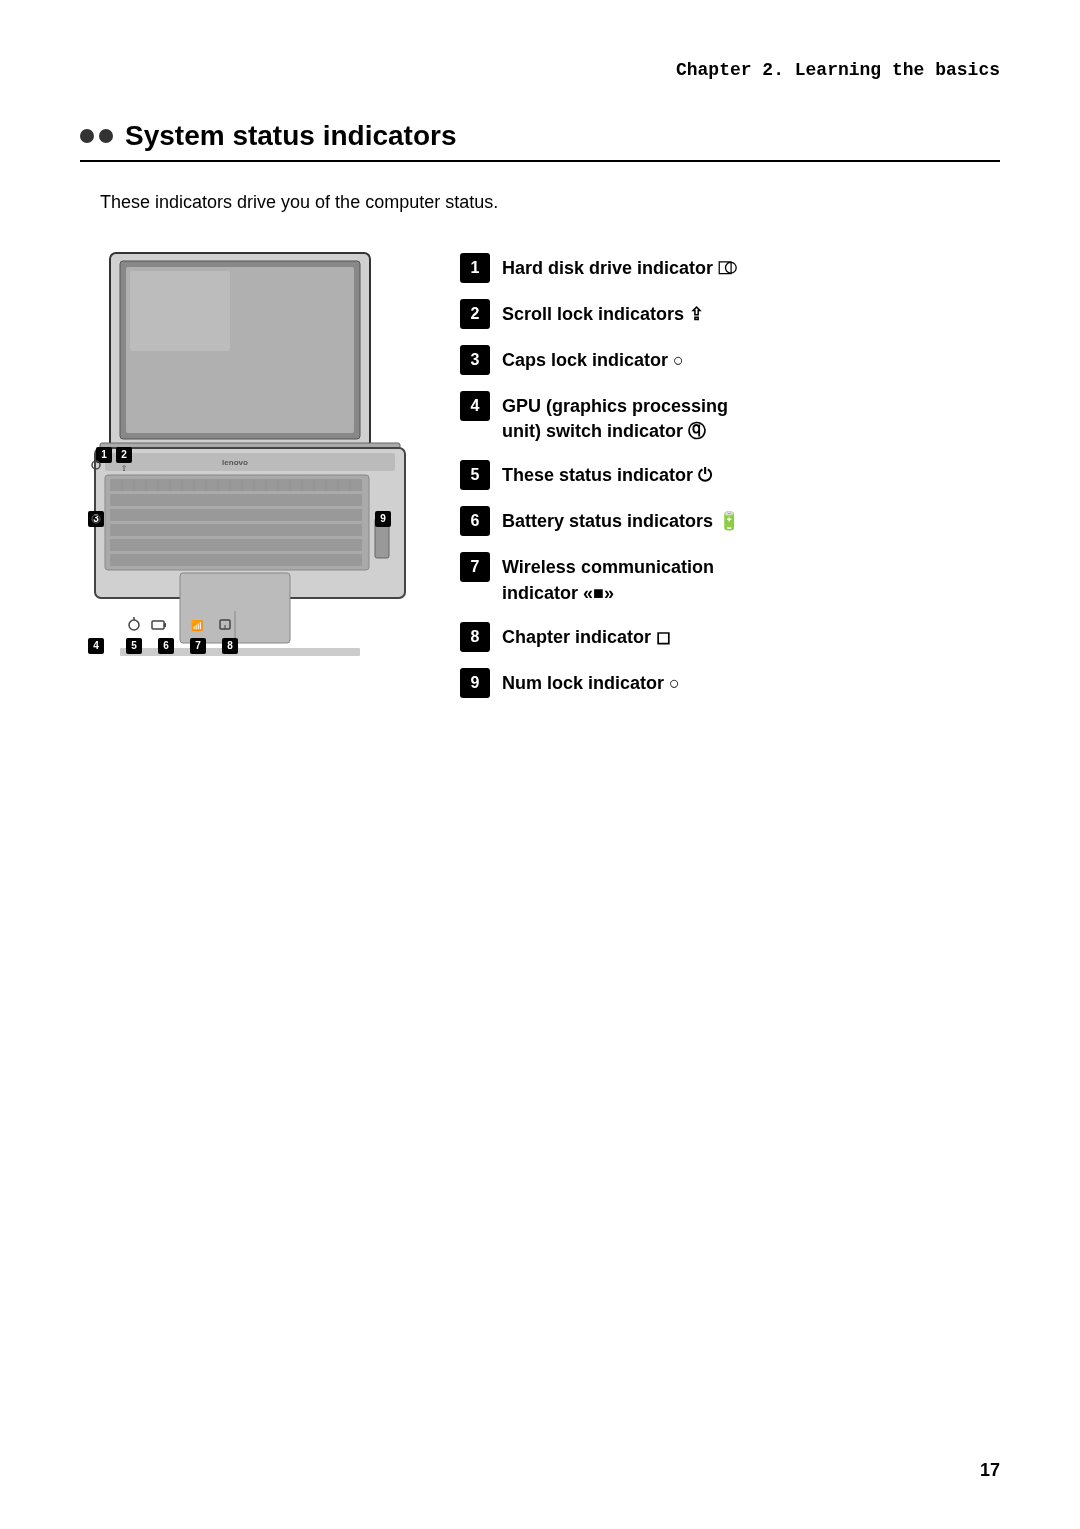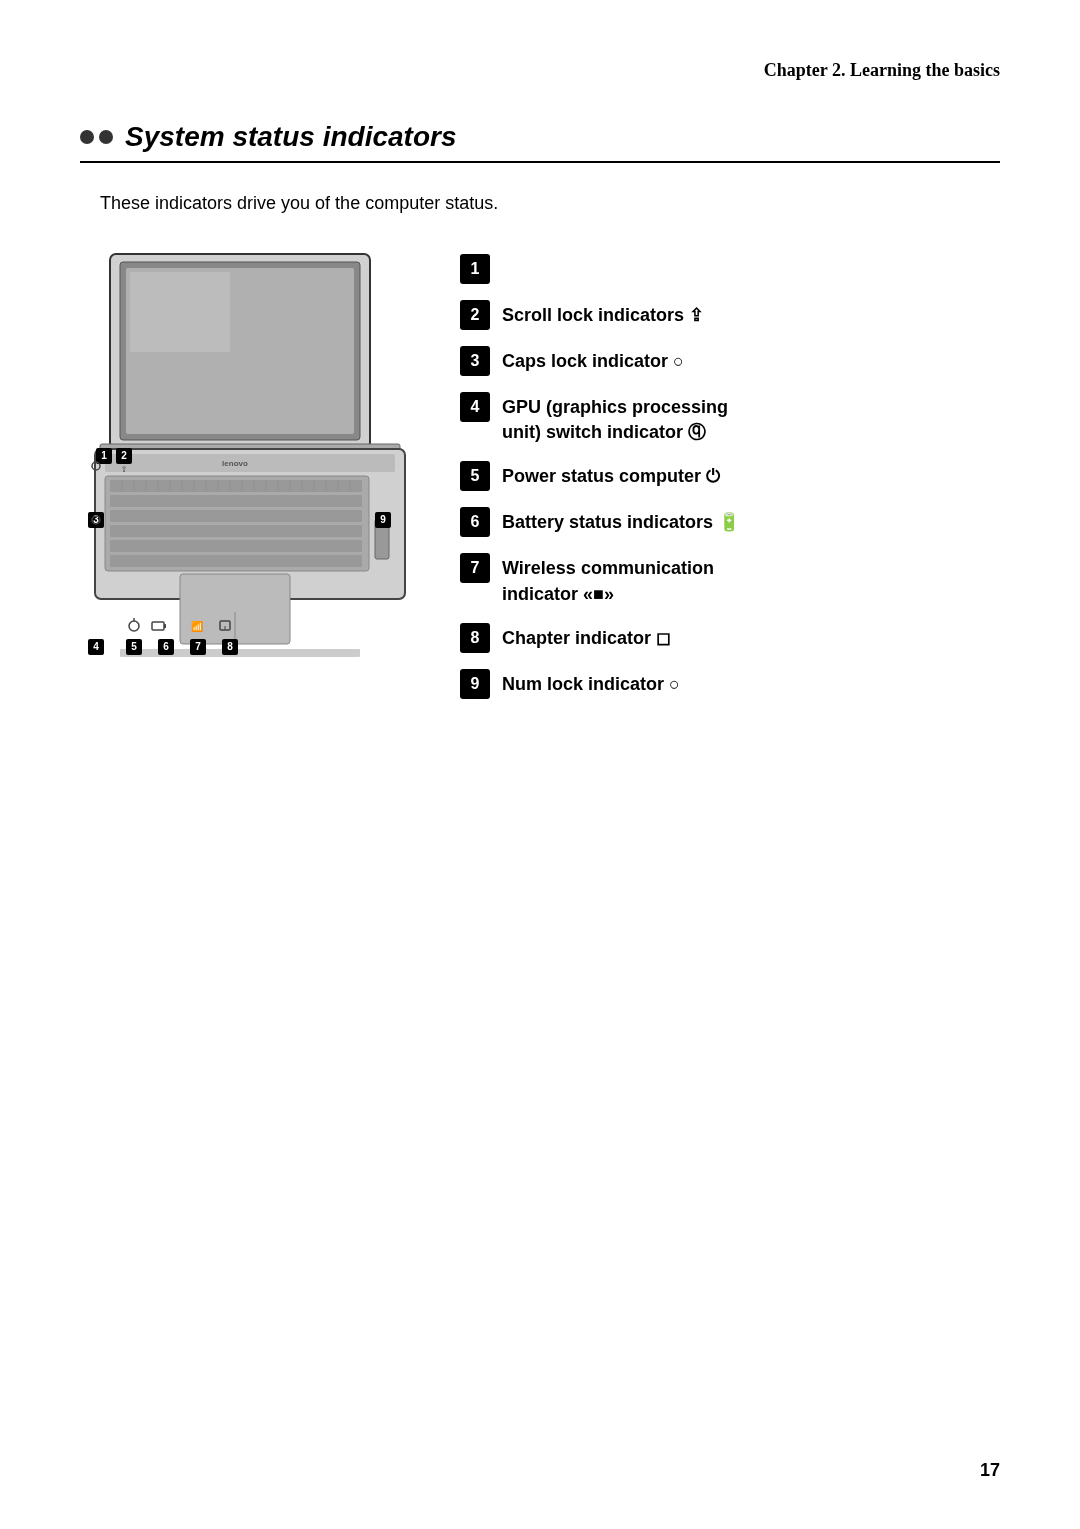--- a/index.html
+++ b/index.html
@@ -22,21 +22,21 @@
 
     .chapter-header {
       text-align: right;
       margin-bottom: 40px;
       padding-bottom: 0px;
     }
 
     .chapter-title {
       font-size: 18px;
       font-weight: bold;
-      font-family: Liberation Serif, serif;
+      font-family: Liberation Mono, monospace;
     }
 
     .section-title-container {
       display: flex;
       align-items: center;
       border-bottom: 2px solid #000;
       margin-bottom: 30px;
       padding-bottom: 8px;
     }
 
@@ -50,21 +50,20 @@
       width: 14px;
       height: 14px;
       background: #333;
       border-radius: 50%;
     }
 
     .section-title {
       font-size: 28px;
       font-weight: bold;
       font-family: Arial, sans-serif;
-      font-style: italic;
     }
 
     .section-desc {
       font-size: 18px;
       margin-bottom: 30px;
       font-family: Arial, sans-serif;
       margin-left: 20px;
     }
 
     .content-area {
@@ -258,40 +257,41 @@
 
         <circle cx="16" cy="276" r="4" fill="none" stroke="#444" stroke-width="1.5"></circle>
 
       </svg>
     </div>
 
     <div class="indicators-list">
 
       <div class="indicator-item">
         <div class="indicator-badge">1</div>
+        <span class="indicator-text">Hard disk drive indicator ⎄</span>
       </div>
 
       <div class="indicator-item">
         <div class="indicator-badge">2</div>
         <span class="indicator-text">Scroll lock indicators ⇪</span>
       </div>
 
       <div class="indicator-item">
         <div class="indicator-badge">3</div>
         <span class="indicator-text">Caps lock indicator ○</span>
       </div>
 
       <div class="indicator-item">
         <div class="indicator-badge">4</div>
         <span class="indicator-text">GPU (graphics processing<br>unit) switch indicator ⓠ</span>
       </div>
 
       <div class="indicator-item">
         <div class="indicator-badge">5</div>
-        <span class="indicator-text">Power status computer ⏻</span>
+        <span class="indicator-text">These status indicator ⏻</span>
       </div>
 
       <div class="indicator-item">
         <div class="indicator-badge">6</div>
         <span class="indicator-text">Battery status indicators 🔋</span>
       </div>
 
       <div class="indicator-item">
         <div class="indicator-badge">7</div>
         <span class="indicator-text">Wireless communication<br>indicator «■»</span>

